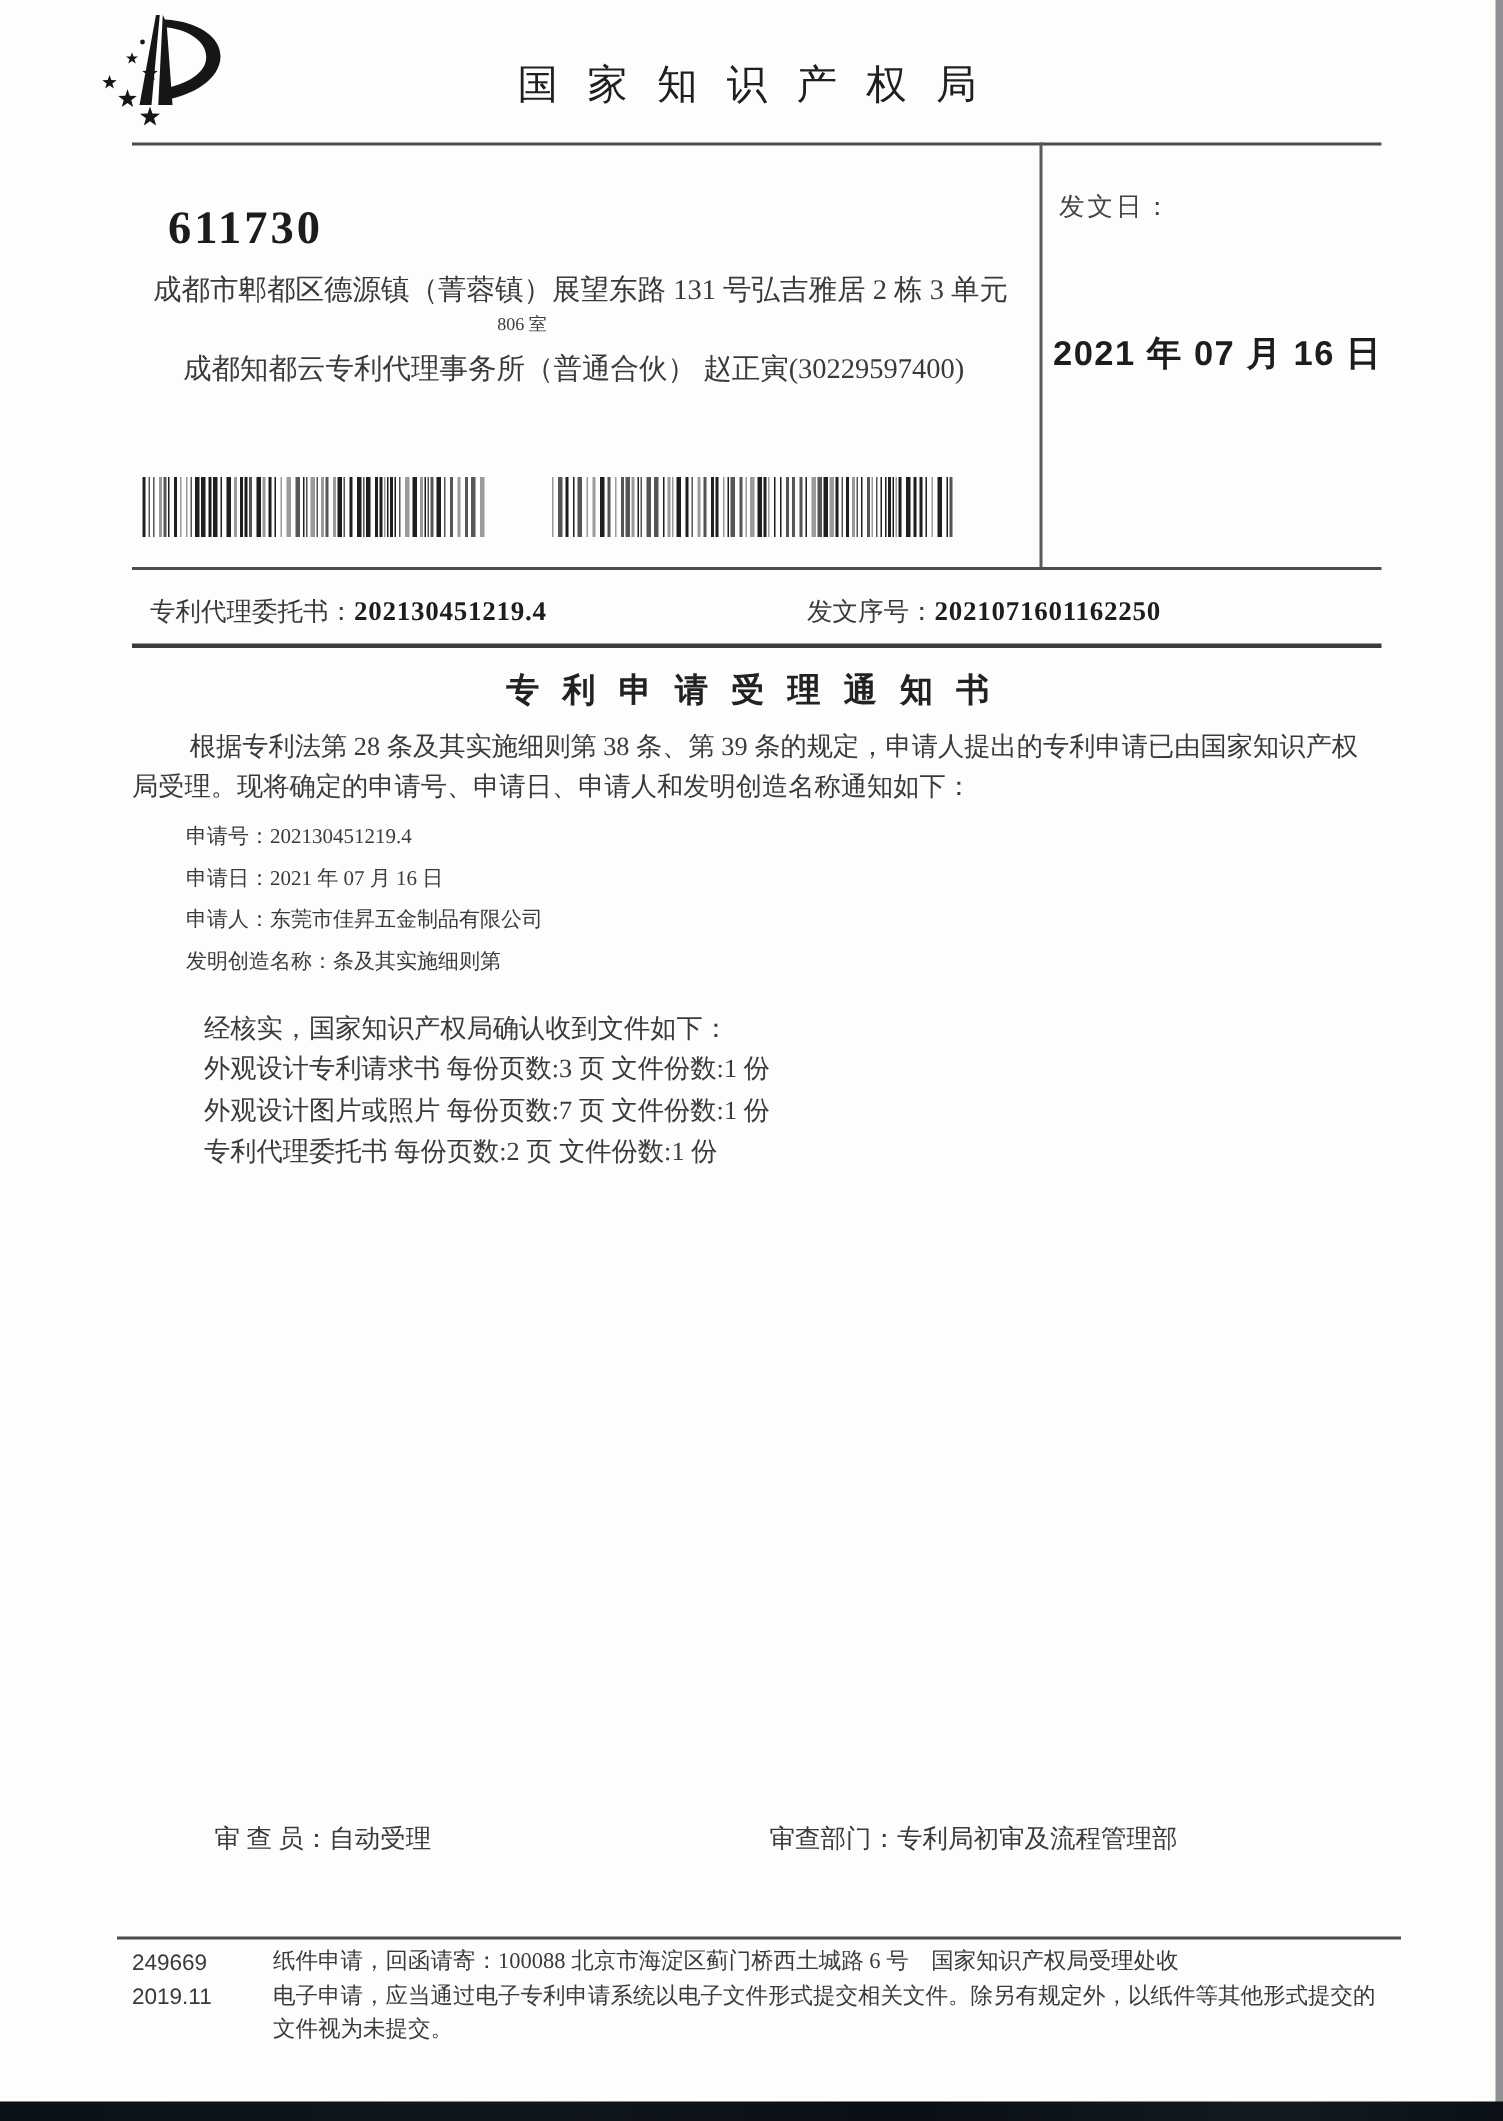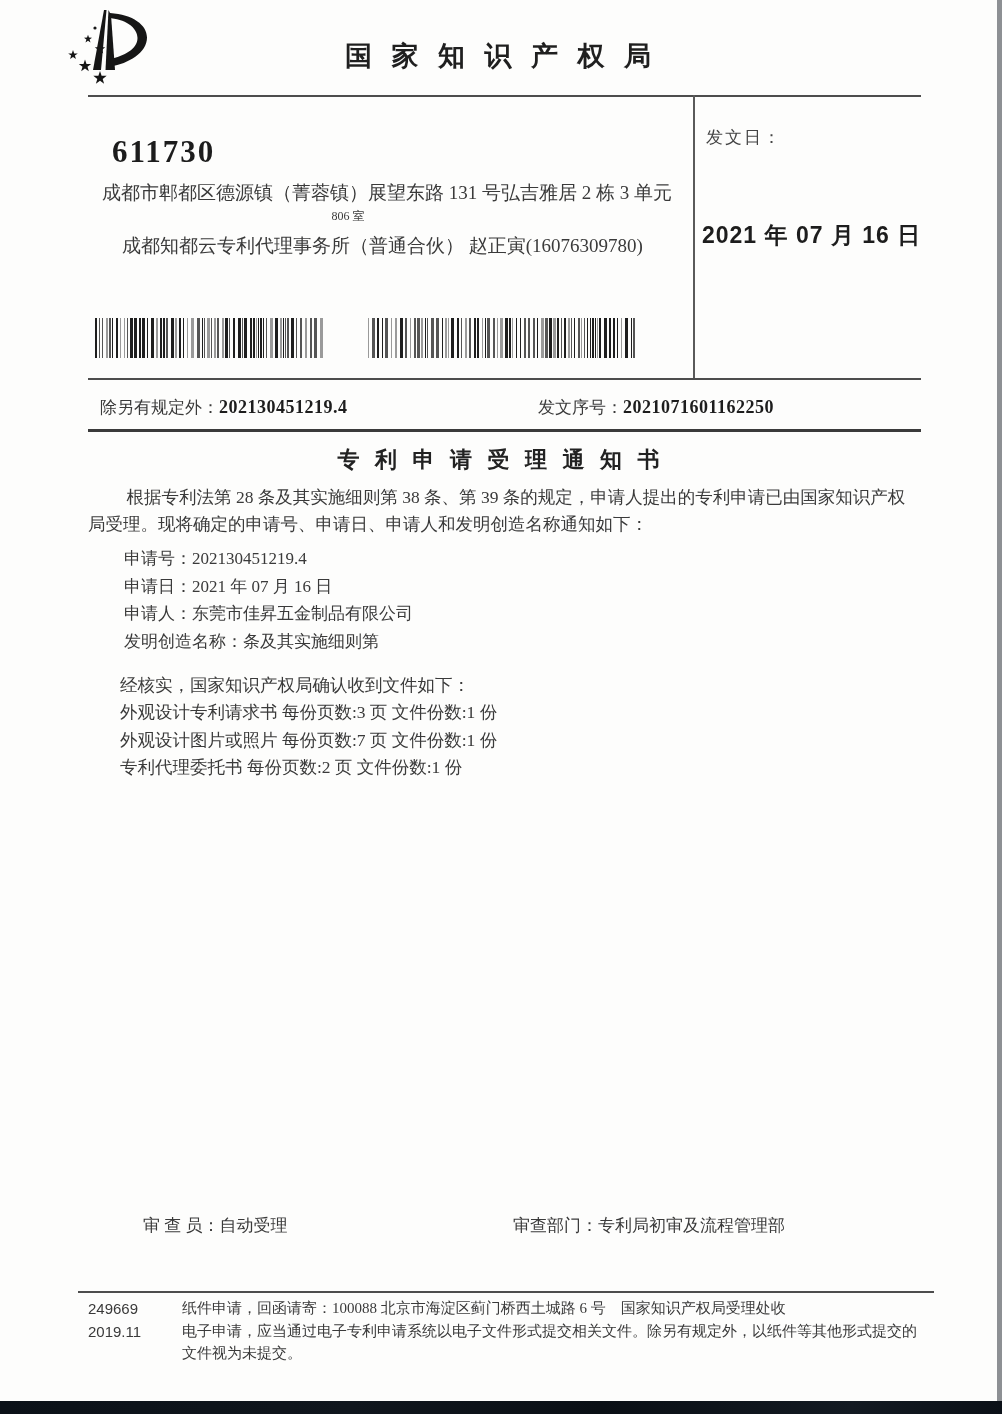--- a/index.html
+++ b/index.html
@@ -7,21 +7,21 @@
     position:relative;width:1002px;height:1414px;margin:0 auto;
     background:#fdfdfc;overflow:hidden;
     font-family:"Liberation Serif","DejaVu Serif",serif;
     color:#333;
   }
   
   .logo{position:absolute;left:58px;top:8px;width:100px;height:82px;}
   .header-title{
     position:absolute;left:0;top:38px;width:100%;text-align:center;
     font-family:"Liberation Sans","DejaVu Sans",sans-serif;
-    font-weight:700;font-size:27px;letter-spacing:6px;color:#1f1f1f;
+    font-weight:400;font-size:27px;letter-spacing:6px;color:#1f1f1f;
   }
   
   .rule{position:absolute;background:#4d4d4d;}
   .rule-top{left:88px;top:95px;width:833px;height:2px;}
   .rule-box-v{left:693px;top:95px;width:2px;height:285px;background:#5a5a5a;}
   .rule-mid{left:88px;top:378px;width:833px;height:2px;}
   .rule-thick{left:88px;top:429px;width:833px;height:3px;background:#3b3b3b;}
   .rule-footer{left:78px;top:1291px;width:856px;height:2px;}
   
   .postcode{position:absolute;left:112px;top:134px;font-size:31px;font-weight:bold;letter-spacing:2px;color:#1c1c1c;}
@@ -42,22 +42,22 @@
   
   .meta-row{position:absolute;left:100px;top:396px;width:833px;font-size:17px;color:#3a3a3a;}
   .meta-serial{position:absolute;left:438px;top:0;}
   .meta-row b{font-size:18px;color:#1d1d1d;letter-spacing:.5px;}
   
   .doc-title{
     position:absolute;left:0;top:445px;width:100%;text-align:center;
     font-size:22px;font-weight:bold;letter-spacing:5px;color:#222;
   }
   .para1{position:absolute;left:88px;top:484px;width:833px;font-size:17.5px;line-height:27px;text-indent:2.2em;color:#3a3a3a;}
-  .fields{position:absolute;left:124px;top:545px;font-size:17px;line-height:27.5px;color:#3a3a3a;}
-  .received{position:absolute;left:120px;top:672px;font-size:17.5px;line-height:27.3px;color:#3a3a3a;}
+  .fields{position:absolute;left:124px;top:545px;font-size:14px;line-height:27.5px;color:#3a3a3a;}
+  .received{position:absolute;left:136px;top:672px;font-size:17.5px;line-height:27.3px;color:#3a3a3a;}
   
   .tips{position:absolute;left:80px;top:960px;width:860px;font-size:15.5px;line-height:27.5px;color:#3f3f3f;}
   .tips .tip{text-indent:2.3em;margin:0;}
   .tips-heading{text-indent:0;margin:0 0 1px 0;}
   
   .signoff{position:absolute;left:0;top:1214px;width:100%;font-size:17px;color:#3a3a3a;}
   .examiner{position:absolute;left:143px;top:0;}
   .dept{position:absolute;left:513px;top:0;}
   
   .footer-code{position:absolute;left:88px;top:1297px;font-size:15px;line-height:23px;color:#3a3a3a;
@@ -89,21 +89,21 @@
   <div class="header-title">国 家 知 识 产 权 局</div>
 
   <div class="rule rule-top"></div>
   <div class="rule rule-box-v"></div>
   <div class="rule rule-mid"></div>
   <div class="rule rule-thick"></div>
 
   <div class="postcode">611730</div>
   <div class="addr1">成都市郫都区德源镇（菁蓉镇）展望东路 131 号弘吉雅居 2 栋 3 单元</div>
   <div class="addr2">806 室</div>
-  <div class="addr3">成都知都云专利代理事务所（普通合伙）  赵正寅(16076309780)</div>
+  <div class="addr3">成都知都云专利代理事务所（普通合伙）  赵正寅(30229597400)</div>
 
   <div class="send-date-label">发文日：</div>
   <div class="send-date">2021 年 07 月 16 日</div>
 
   <div class="barcode barcode-1">
       <i style="left:0px;width:2px;background:#1e1e1e"></i>
       <i style="left:4px;width:1px;background:#555"></i>
       <i style="left:7px;width:1px;background:#555"></i>
       <i style="left:11px;width:2px;background:#9a9a9a"></i>
       <i style="left:14px;width:2px;background:#555"></i>
@@ -229,21 +229,21 @@
       <i style="left:241px;width:2px;background:#1e1e1e"></i>
       <i style="left:245px;width:2px;background:#1e1e1e"></i>
       <i style="left:249px;width:1px;background:#1e1e1e"></i>
       <i style="left:253px;width:1px;background:#9a9a9a"></i>
       <i style="left:257px;width:3px;background:#1e1e1e"></i>
       <i style="left:263px;width:1px;background:#1e1e1e"></i>
       <i style="left:265px;width:2px;background:#555"></i>
     </div>
 
   <div class="meta-row">
-    <span>除另有规定外：</span><b>202130451219.4</b>
+    <span>专利代理委托书：</span><b>202130451219.4</b>
     <span class="meta-serial">
       <span>发文序号：</span><b>2021071601162250</b>
     </span>
   </div>
 
   <div class="doc-title">专 利 申 请 受 理 通 知 书</div>
   <div class="para1">根据专利法第 28 条及其实施细则第 38 条、第 39 条的规定，申请人提出的专利申请已由国家知识产权局受理。现将确定的申请号、申请日、申请人和发明创造名称通知如下：</div>
 
   <div class="fields">
     <div><span>申请号：</span><span>202130451219.4</span></div>

